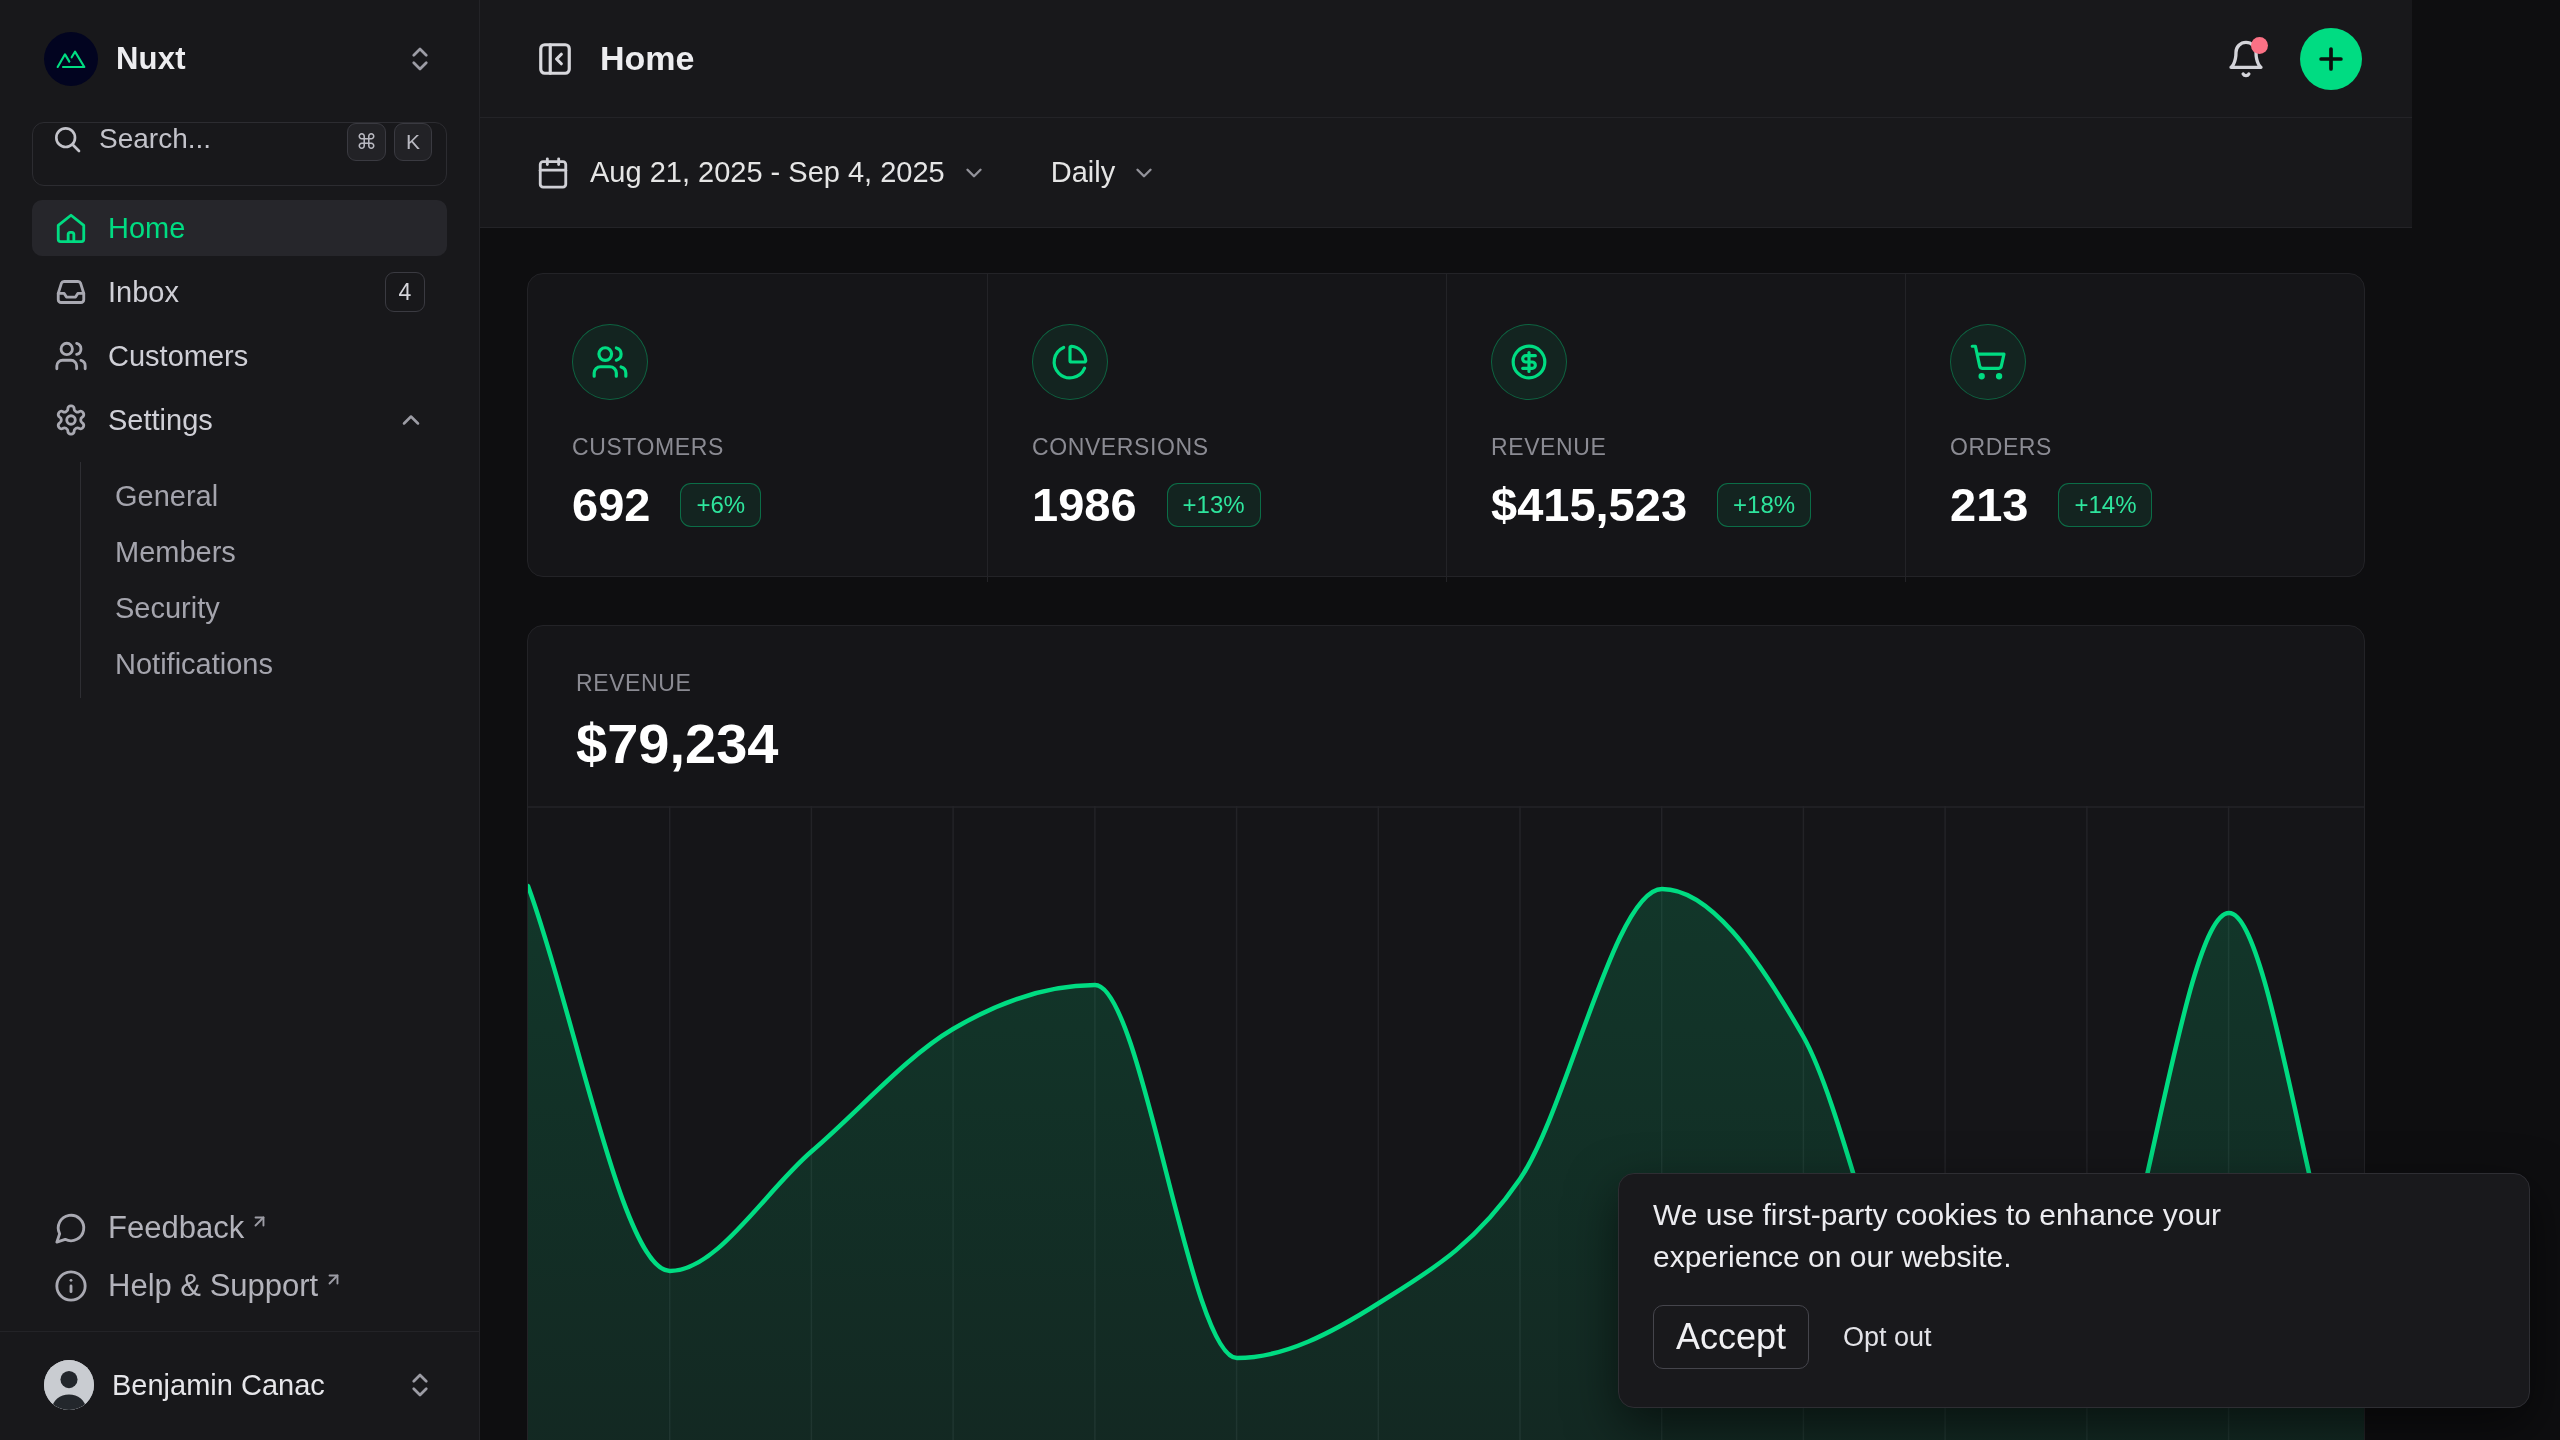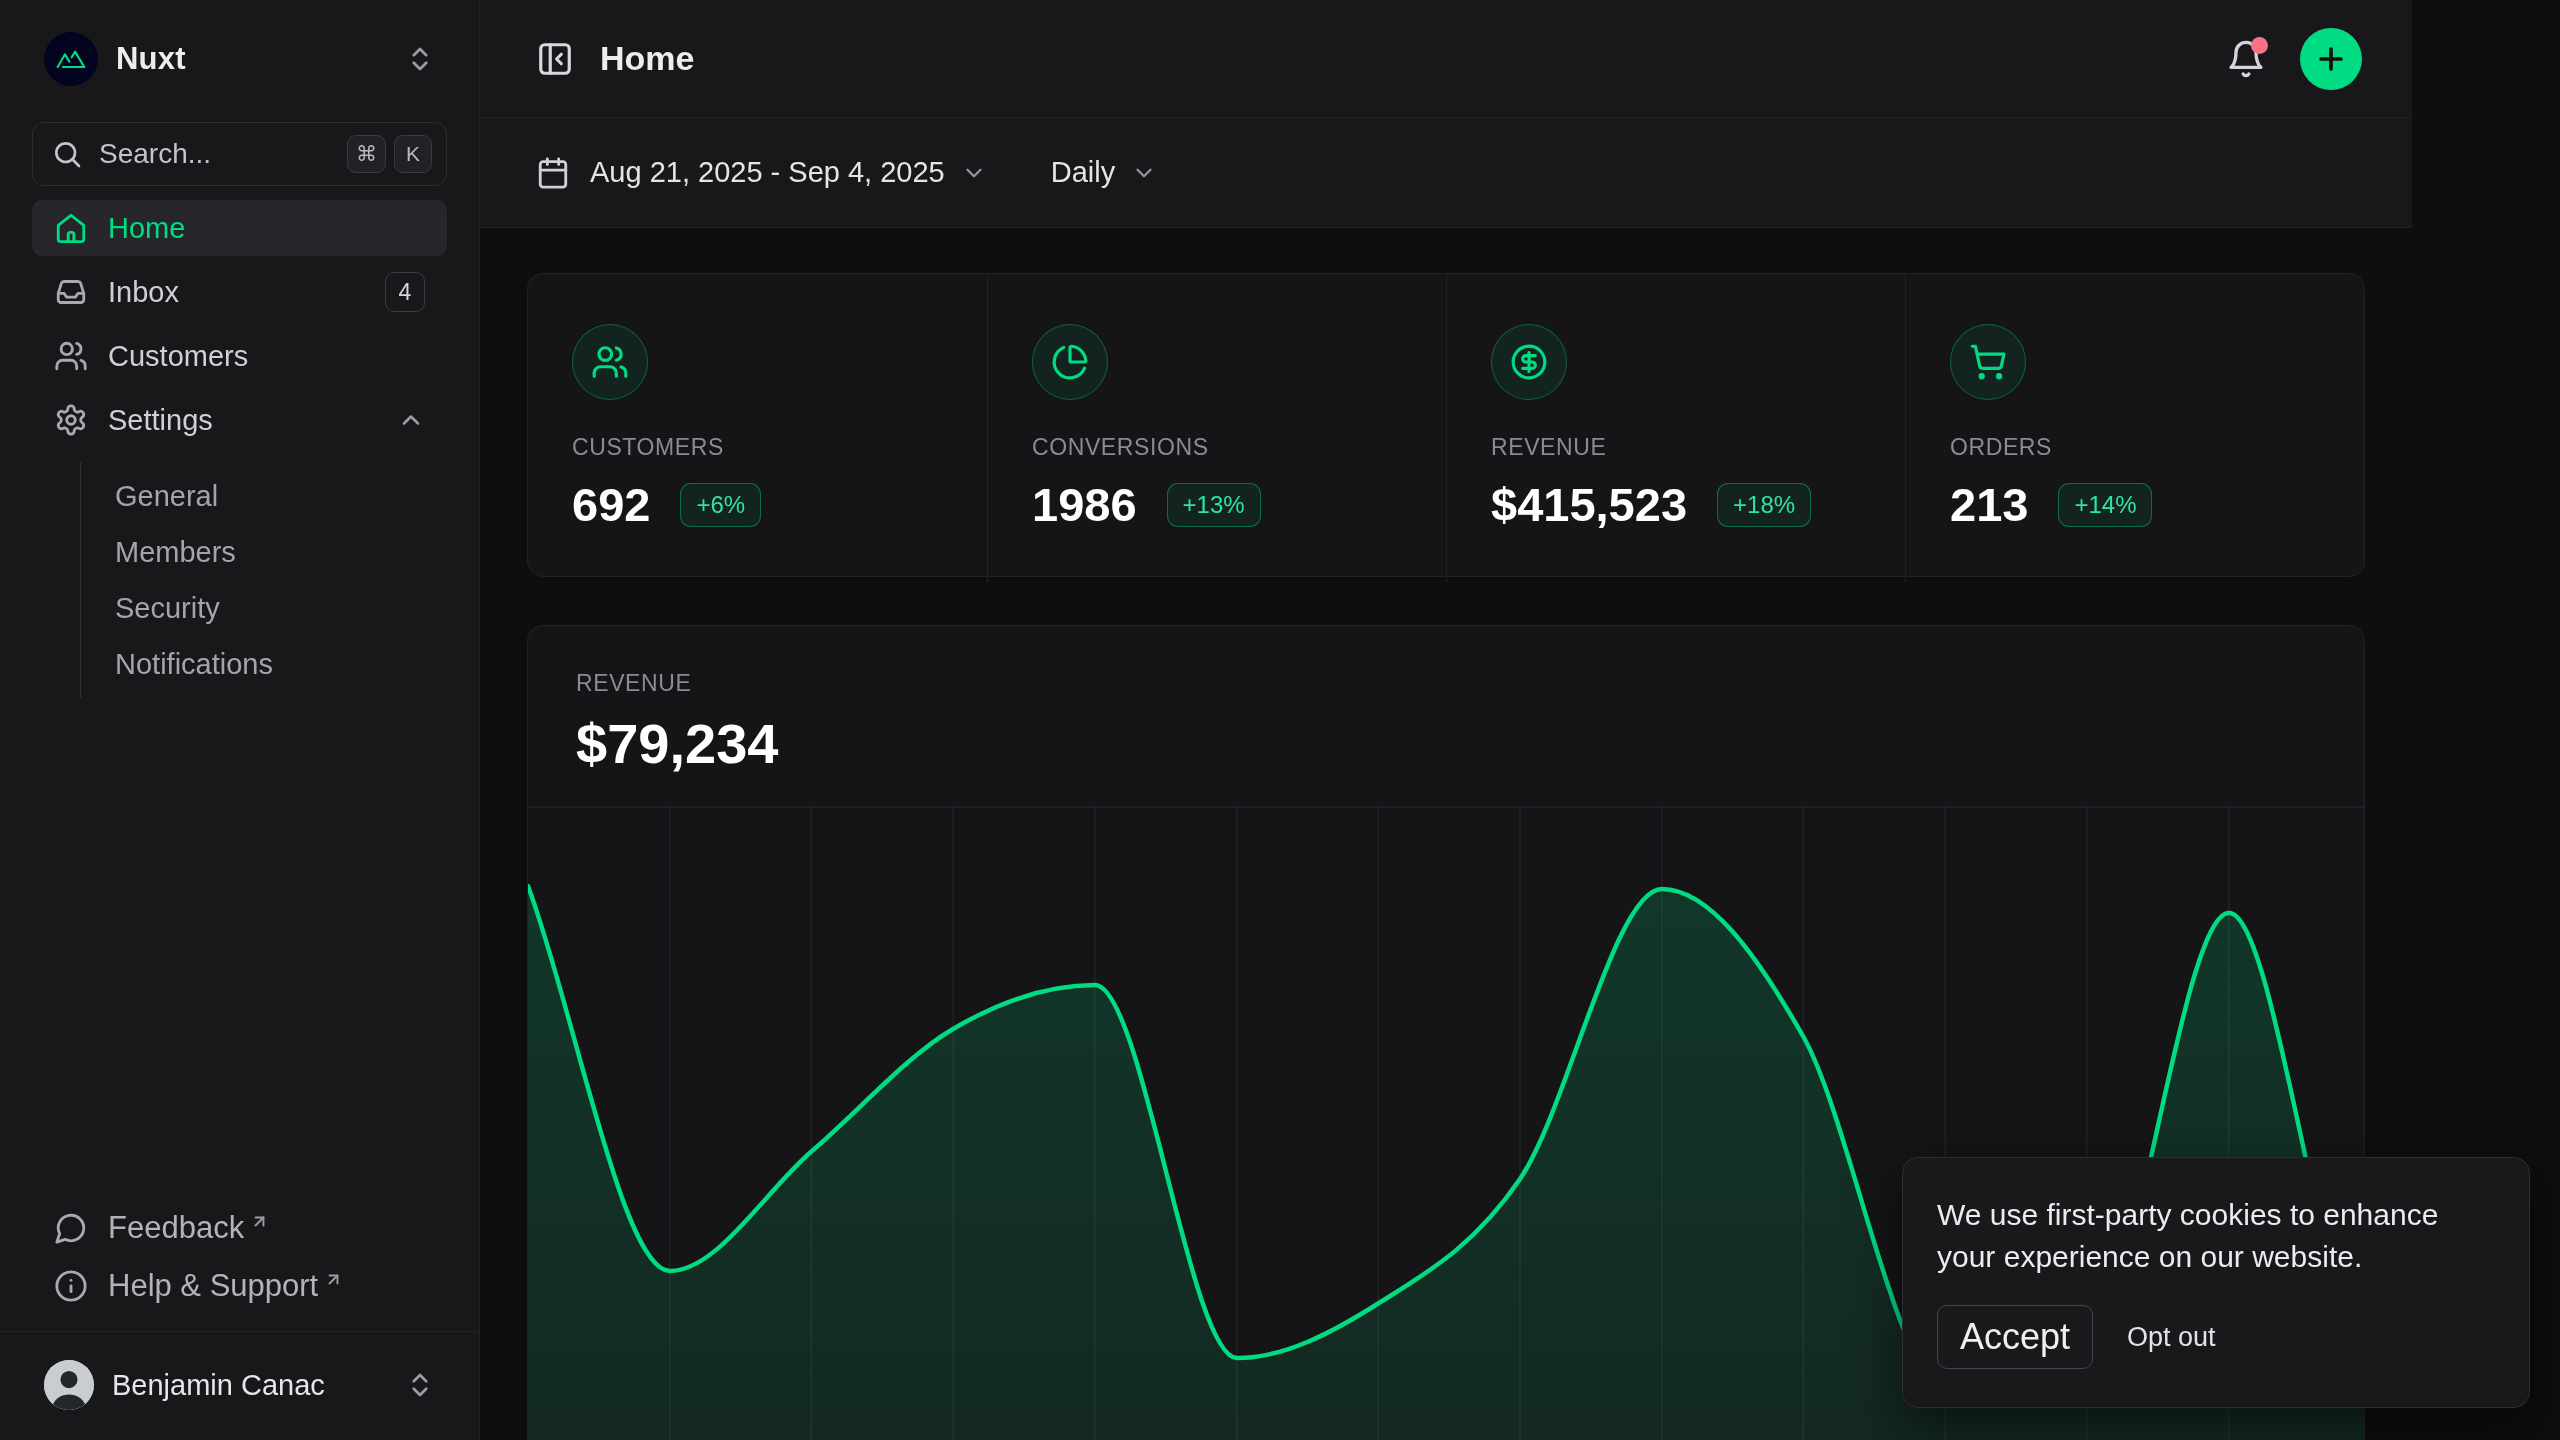--- a/index.html
+++ b/index.html
@@ -13,21 +13,21 @@
   .app{display:grid;grid-template-columns:480px 1fr;grid-template-rows:118px 110px 1fr;width:2412px;height:1440px}
 
   
   .sidebar{grid-row:1/4;background:var(--panel-bg);border-right:1.5px solid var(--border);
     display:flex;flex-direction:column;padding:26px 32px 0}
   .logo-row{display:flex;align-items:center;padding:6px 12px;border-radius:12px}
   .logo-circle{width:54px;height:54px;border-radius:50%;background:#020420;display:flex;align-items:center;justify-content:center;flex:none}
   .logo-name{font-size:31px;font-weight:700;margin-left:18px;letter-spacing:.2px}
   .updown{margin-left:auto;color:var(--muted);display:flex}
   .search{margin-top:30px;height:64px;border:1.5px solid var(--border-soft);border-radius:12px;
-    display:flex;align-items:center;padding:0 14px 0 18px;color:var(--muted)}
+    display:flex;align-items:flex-start;padding:0 14px 0 18px;color:var(--muted)}
   .search-text{font-size:28px;color:#c3c3ca;margin-left:16px}
   .kbd{margin-left:auto;display:flex;gap:8px}
   .kbd span{min-width:38px;height:38px;padding:0 8px;background:#222226;border:1.5px solid #3a3a41;border-radius:9px;
     display:flex;align-items:center;justify-content:center;font-size:21px;color:#b9b9c1}
   .nav{margin-top:14px;display:flex;flex-direction:column;gap:8px}
   .nav-item{display:flex;align-items:center;height:56px;padding:0 22px;border-radius:10px;color:var(--nav-text);cursor:pointer}
   .nav-item .ico{display:flex;flex:none;color:#a9a9b2}
   .nav-item .lbl{font-size:29px;font-weight:500;margin-left:20px}
   .nav-item.active{background:#26262b;color:var(--accent)}
   .nav-item.active .ico{color:var(--accent)}
@@ -77,22 +77,22 @@
 
   .revenue-card{margin-top:48px;background:var(--card-bg);border:1.5px solid var(--border);
     border-radius:16px;height:1200px;overflow:hidden}
   .revenue-head{padding:44px 48px 0;height:180px}
   .revenue-label{font-size:23px;letter-spacing:.6px;color:var(--muted-2)}
   .revenue-value{margin-top:14px;font-size:56px;font-weight:700;color:#fff}
   .chart-wrap{width:100%;height:635px}
   .chart-wrap svg{display:block}
 
   
-  .cookie{position:fixed;right:30px;bottom:32px;width:628px;background:#19191c;border:1.5px solid #2e2e33;
-    border-radius:16px;padding:36px 34px 38px;box-shadow:0 18px 50px rgba(0,0,0,.55);z-index:10}
+  .cookie{position:fixed;right:30px;bottom:32px;width:912px;background:#19191c;border:1.5px solid #2e2e33;
+    border-radius:16px;padding:20px 34px 38px;box-shadow:0 18px 50px rgba(0,0,0,.55);z-index:10}
   .cookie-msg{font-size:30px;line-height:1.38;color:#ececf0;max-width:640px}
   .cookie-actions{margin-top:28px;display:flex;align-items:center;gap:34px}
   .btn-accept{background:transparent;border:1.5px solid #45454c;border-radius:10px;color:#f0f0f3;
     font-size:36px;font-weight:500;padding:10px 22px;font-family:inherit;cursor:pointer}
   .btn-optout{background:none;border:none;color:#e3e3e8;font-size:27px;font-weight:500;font-family:inherit;cursor:pointer}
 </style>
 </head>
 <body>
 
 <div class="app">

